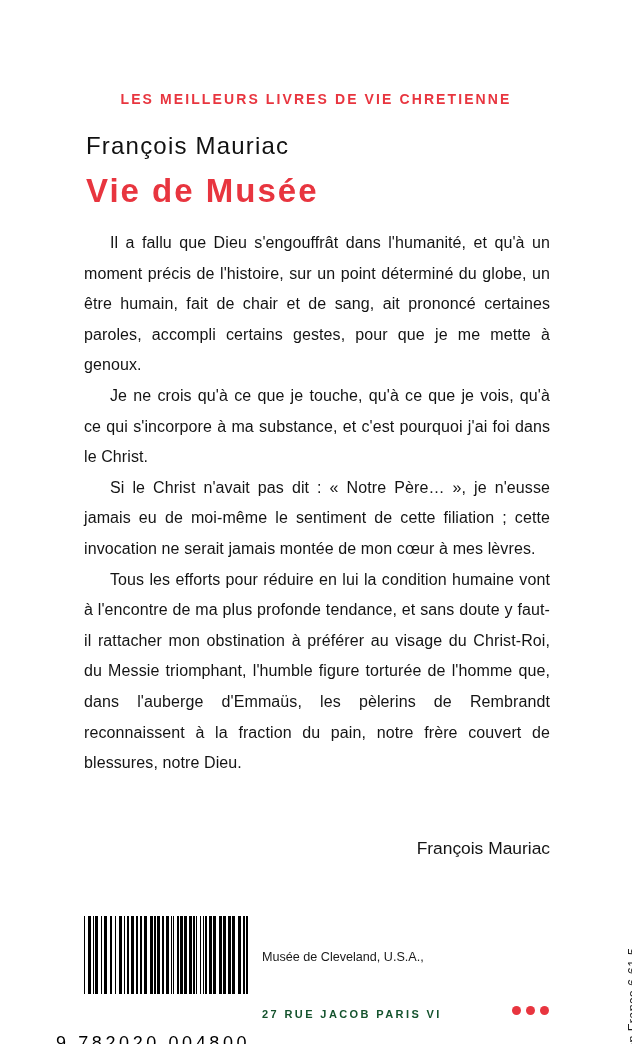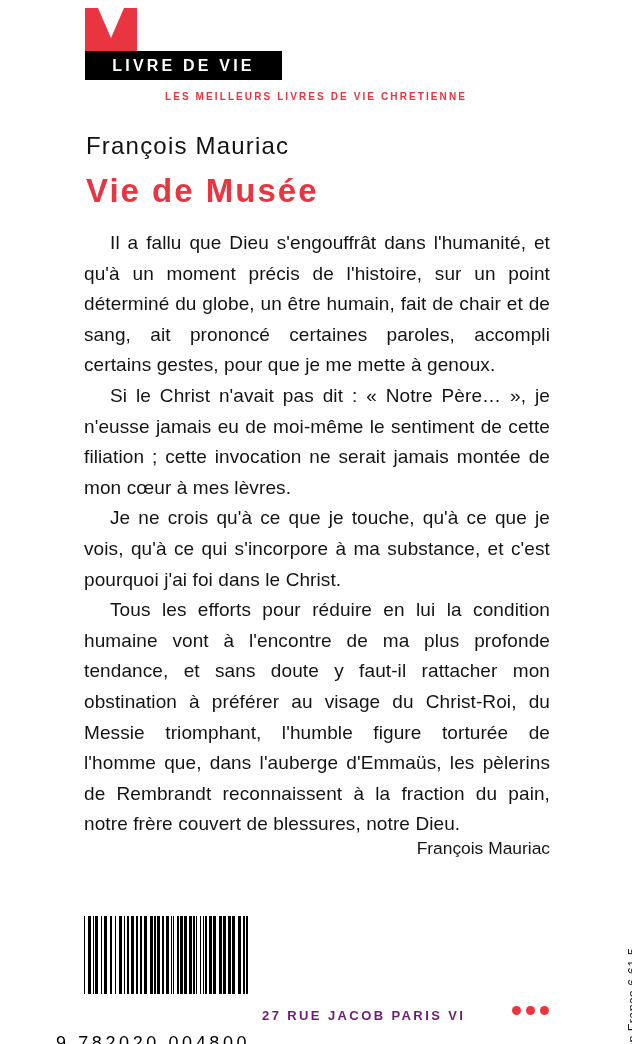--- a/index.html
+++ b/index.html
@@ -71,21 +71,21 @@
   }
 
   
   .tagline {
     position: absolute;
     left: 0;
     right: 0;
     top: 91px;
     text-align: center;
     color: #e8353f;
-    font-size: 10px;
+    font-size: 14px;
     letter-spacing: 2.1px;
     font-weight: bold;
   }
 
   
   .author-name {
     position: absolute;
     left: 86px;
     top: 132px;
     font-size: 24px;
@@ -101,21 +101,21 @@
     color: #e8353f;
     font-weight: bold;
   }
 
   
   .blurb {
     position: absolute;
     left: 84px;
     top: 228px;
     width: 466px;
-    font-size: 19px;
+    font-size: 16px;
     line-height: 30.6px;
     text-align: justify;
     color: #141414;
     letter-spacing: 0.1px;
   }
   .blurb p {
     margin: 0;
     text-indent: 26px;
   }
   .signature {
@@ -165,24 +165,24 @@
     top: 948px;
     width: 270px;
     font-size: 12.6px;
     line-height: 19px;
     color: #1a1a1a;
   }
   .address {
     position: absolute;
     left: 262px;
     top: 1008px;
-    font-size: 13px;
+    font-size: 11px;
     letter-spacing: 2.4px;
     font-weight: bold;
-    color: #701a75;
+    color: #14532d;
   }
   .dots {
     position: absolute;
     left: 512px;
     top: 1006px;
     display: flex;
     gap: 5px;
   }
   .dots i {
     width: 9px;
@@ -203,38 +203,30 @@
     font-size: 12.5px;
     letter-spacing: 0.4px;
     color: #1a1a1a;
   }
 </style>
 </head>
 <body>
 
 <div class="page">
 
-  <div class="logo-block">
-    <div class="logo-mark">
-      <div class="notch"></div>
-    </div>
-    <div class="logo-bar">
-      <span>LIVRE DE VIE</span>
-    </div>
-  </div>
 
   <div class="tagline">LES MEILLEURS LIVRES DE VIE CHRETIENNE</div>
 
   <div class="author-name">François Mauriac</div>
   <div class="book-title">Vie de Musée</div>
 
   <div class="blurb">
     <p>Il a fallu que Dieu s'engouffrât dans l'humanité, et qu'à un moment précis de l'histoire, sur un point déterminé du globe, un être humain, fait de chair et de sang, ait prononcé certaines paroles, accompli certains gestes, pour que je me mette à genoux.</p>
+    <p>Je ne crois qu'à ce que je touche, qu'à ce que je vois, qu'à ce qui s'incorpore à ma substance, et c'est pourquoi j'ai foi dans le Christ.</p>
     <p>Si le Christ n'avait pas dit : « Notre Père… », je n'eusse jamais eu de moi-même le sentiment de cette filiation ; cette invocation ne serait jamais montée de mon cœur à mes lèvres.</p>
-    <p>Je ne crois qu'à ce que je touche, qu'à ce que je vois, qu'à ce qui s'incorpore à ma substance, et c'est pourquoi j'ai foi dans le Christ.</p>
     <p>Tous les efforts pour réduire en lui la condition humaine vont à l'encontre de ma plus profonde tendance, et sans doute y faut-il rattacher mon obstination à préférer au visage du Christ-Roi, du Messie triomphant, l'humble figure torturée de l'homme que, dans l'auberge d'Emmaüs, les pèlerins de Rembrandt reconnaissent à la fraction du pain, notre frère couvert de blessures, notre Dieu.</p>
   </div>
 
   <div class="signature">François Mauriac</div>
 
   <div class="barcode">
     <div class="bars" id="barcode-bars">
         <i style="width: 1px;"></i>
         <i style="width: 3px; background: transparent;"></i>
         <i style="width: 3px;"></i>
@@ -313,20 +305,21 @@
         <i style="width: 2px; background: transparent;"></i>
         <i style="width: 2px;"></i>
         <i style="width: 1px; background: transparent;"></i>
         <i style="width: 2px;"></i>
         <i style="width: 1px; background: transparent;"></i>
       </div>
   </div>
   <div class="barcode-digits">9 782020 004800</div>
 
   <div class="credits">
+    <div>Musée de Cleveland, U.S.A.,</div>
   </div>
 
   <div class="address">27 RUE JACOB  PARIS VI</div>
 
   <div class="dots">
     <i></i>
     <i></i>
     <i></i>
   </div>
 

